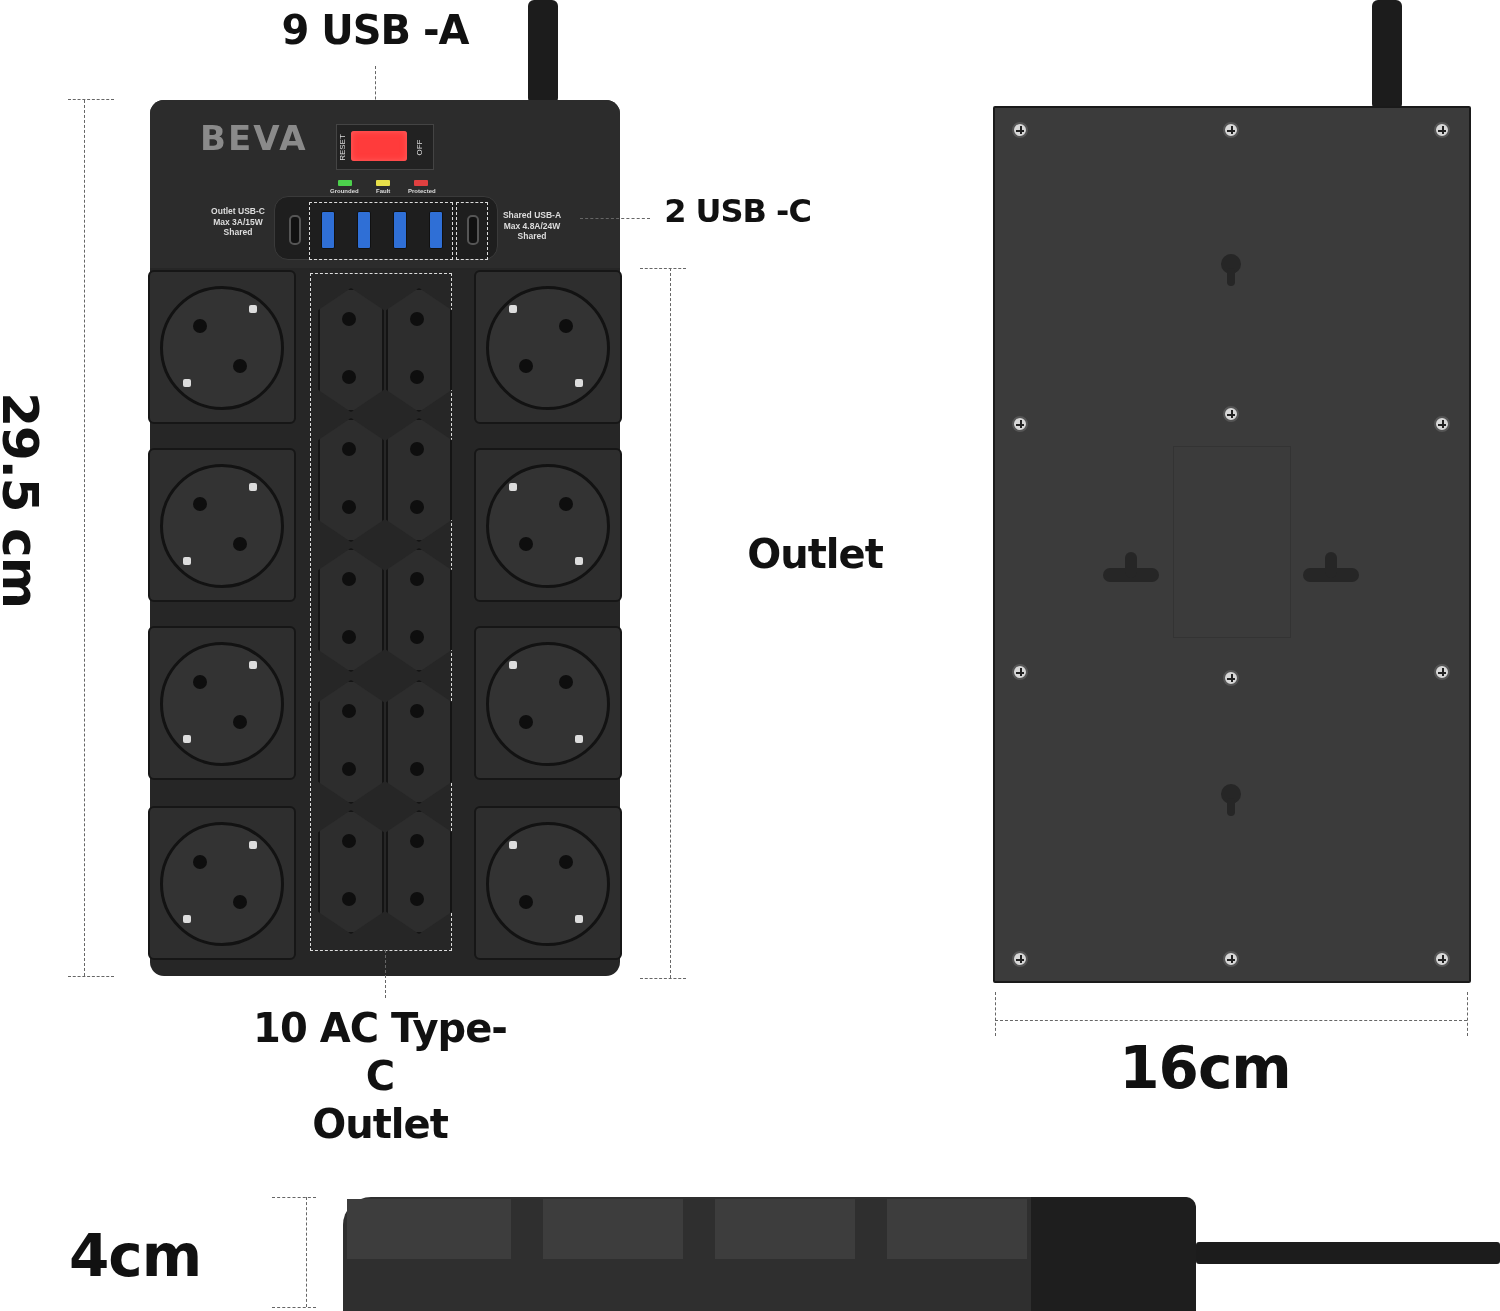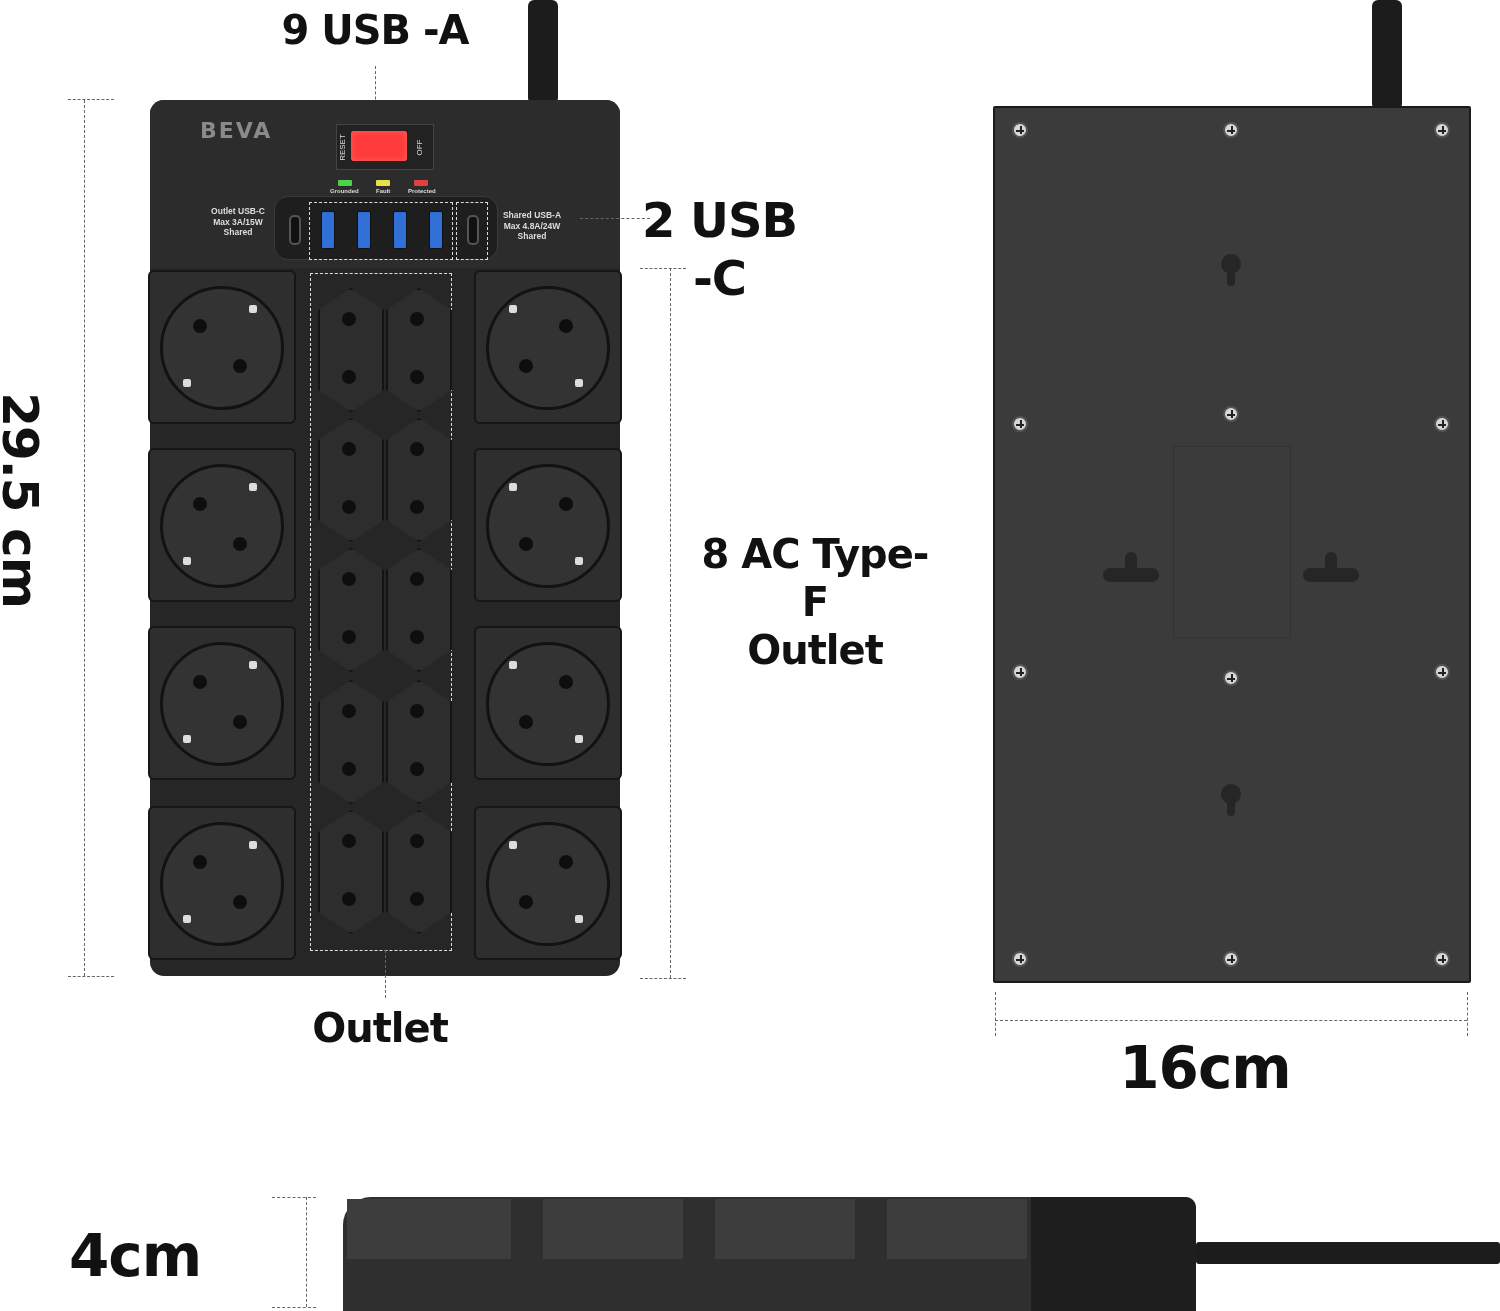--- a/index.html
+++ b/index.html
@@ -5,21 +5,21 @@
   html,body{margin:0;padding:0;background:#fff;}
   body{width:1500px;height:1311px;position:relative;overflow:hidden;font-family:"Liberation Sans",sans-serif;color:#111;}
   .abs{position:absolute;}
   .lbl{position:absolute;font-family:"DejaVu Sans",sans-serif;font-weight:bold;color:#111;letter-spacing:-1px;text-align:center;line-height:1.2;}
   .dash-v{position:absolute;border-left:1px dashed #666;width:0;}
   .dash-h{position:absolute;border-top:1px dashed #666;height:0;}
   .cord{position:absolute;background:#1c1c1c;border-radius:6px;}
   
   .strip{position:absolute;left:150px;top:100px;width:470px;height:876px;background:#262626;border-radius:14px;}
   .head{position:absolute;left:0;top:0;width:470px;height:168px;background:#2c2c2c;border-radius:14px 14px 0 0;}
-  .logo{position:absolute;left:50px;top:18px;font-family:"DejaVu Sans",sans-serif;font-weight:bold;font-size:22px;color:#8a8a8a;letter-spacing:2px;text-align:center;}
+  .logo{position:absolute;left:50px;top:18px;font-family:"DejaVu Sans",sans-serif;font-weight:bold;font-size:34px;color:#8a8a8a;letter-spacing:2px;text-align:center;}
   .switch{position:absolute;left:186px;top:24px;width:96px;height:44px;background:#222;border:1px solid #444;}
   .switch .rocker{position:absolute;left:14px;top:6px;width:56px;height:30px;background:#ff3b3b;border-radius:3px;box-shadow:0 0 6px #ff6060 inset;}
   .switch .txt{position:absolute;font-size:8px;color:#ddd;transform:rotate(-90deg);top:18px;}
   .led{position:absolute;top:80px;width:14px;height:6px;border-radius:1px;}
   .ledtxt{position:absolute;top:88px;font-size:6px;color:#ddd;font-weight:bold;}
   .usb-panel{position:absolute;left:124px;top:96px;width:222px;height:62px;background:#1e1e1e;border-radius:14px;border:1px solid #3a3a3a;}
   .usba{position:absolute;top:14px;width:12px;height:36px;background:#2f6fd6;border:1px solid #111;border-radius:2px;}
   .usbc{position:absolute;top:18px;width:8px;height:26px;background:#111;border:2px solid #555;border-radius:5px;}
   .usbtxt{position:absolute;font-size:8.5px;color:#ddd;font-weight:bold;text-align:center;line-height:1.25;}
   .sel-box{position:absolute;border:1px dashed #ddd;}
@@ -194,32 +194,32 @@
       <div class="pin" style="left:22px;top:22px;"></div>
       <div class="pin" style="left:22px;top:80px;"></div>
     </div>
   <div class="csock" style="left:236px;top:710px;">
       <div class="pin" style="left:22px;top:22px;"></div>
       <div class="pin" style="left:22px;top:80px;"></div>
     </div>
 </div>
 
 <div class="dash-h" style="left:580px;top:218px;width:70px;"></div>
-<div class="lbl" style="left:632px;top:192px;width:175px;font-size:48px;">2 USB -C</div>
+<div class="lbl" style="left:650px;top:192px;width:175px;font-size:32px;">2 USB -C</div>
 
 <div class="dash-h" style="left:640px;top:268px;width:46px;"></div>
 <div class="dash-h" style="left:640px;top:978px;width:46px;"></div>
 <div class="dash-v" style="left:670px;top:268px;height:710px;"></div>
 <div class="lbl" style="left:690px;top:530px;width:250px;font-size:40px;">
-  <div>8 AC Type-F</div>
   <div>Outlet</div>
 </div>
 
 <div class="dash-v" style="left:385px;top:950px;height:48px;"></div>
 <div class="lbl" style="left:240px;top:1004px;width:280px;font-size:40px;">
+  <div>10 AC Type-C</div>
   <div>Outlet</div>
 </div>
 
 <div class="cord" style="left:1372px;top:0;width:30px;height:110px;"></div>
 <div class="back">
   <div class="screw" style="left:17px;top:14px;"></div>
   <div class="screw" style="left:228px;top:14px;"></div>
   <div class="screw" style="left:439px;top:14px;"></div>
   <div class="screw" style="left:17px;top:308px;"></div>
   <div class="screw" style="left:228px;top:298px;"></div>

